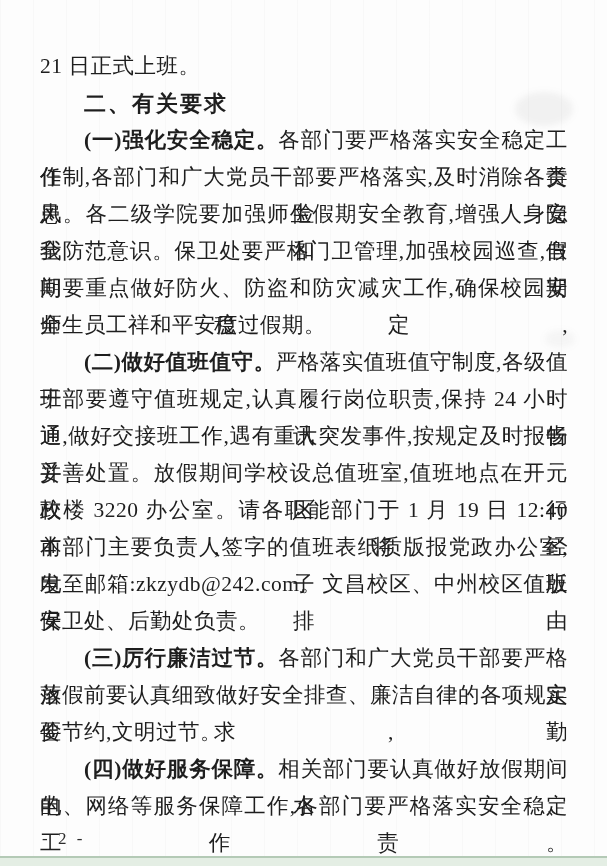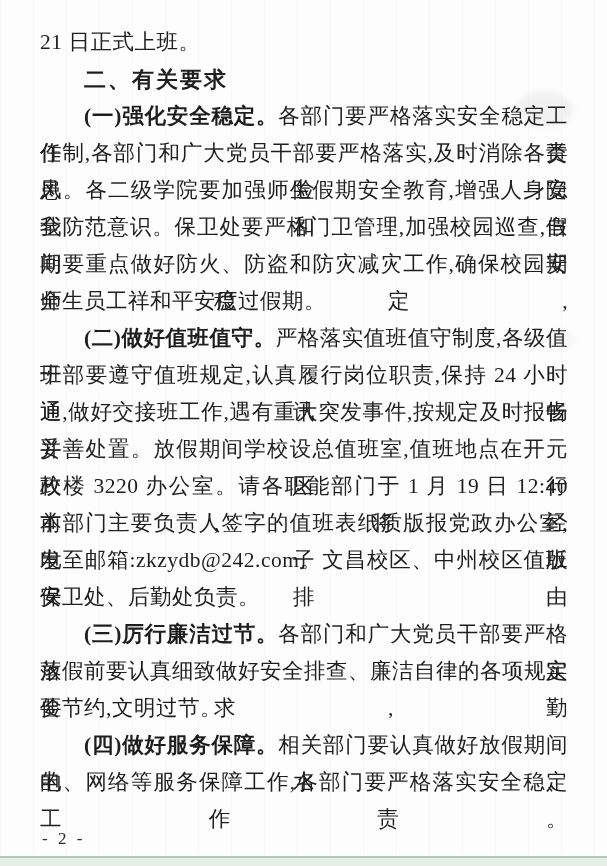--- a/index.html
+++ b/index.html
@@ -17,21 +17,21 @@
       90deg,
       rgba(0,0,0,0.018) 0px, rgba(0,0,0,0.018) 1px,
       rgba(0,0,0,0.0) 1px, rgba(0,0,0,0.0) 33px
     );
     overflow: hidden;
     font-family: "Liberation Serif", "DejaVu Serif", serif;
     color: #1e1e1e;
   }
   .body-text {
     position: absolute;
-    top: 24px;
+    top: 48px;
     left: 40px;
     width: 528px;
   }
   .line {
     height: 37px;
     line-height: 37px;
     font-size: 21.5px;
     letter-spacing: 0.5px;
     white-space: nowrap;
   }

